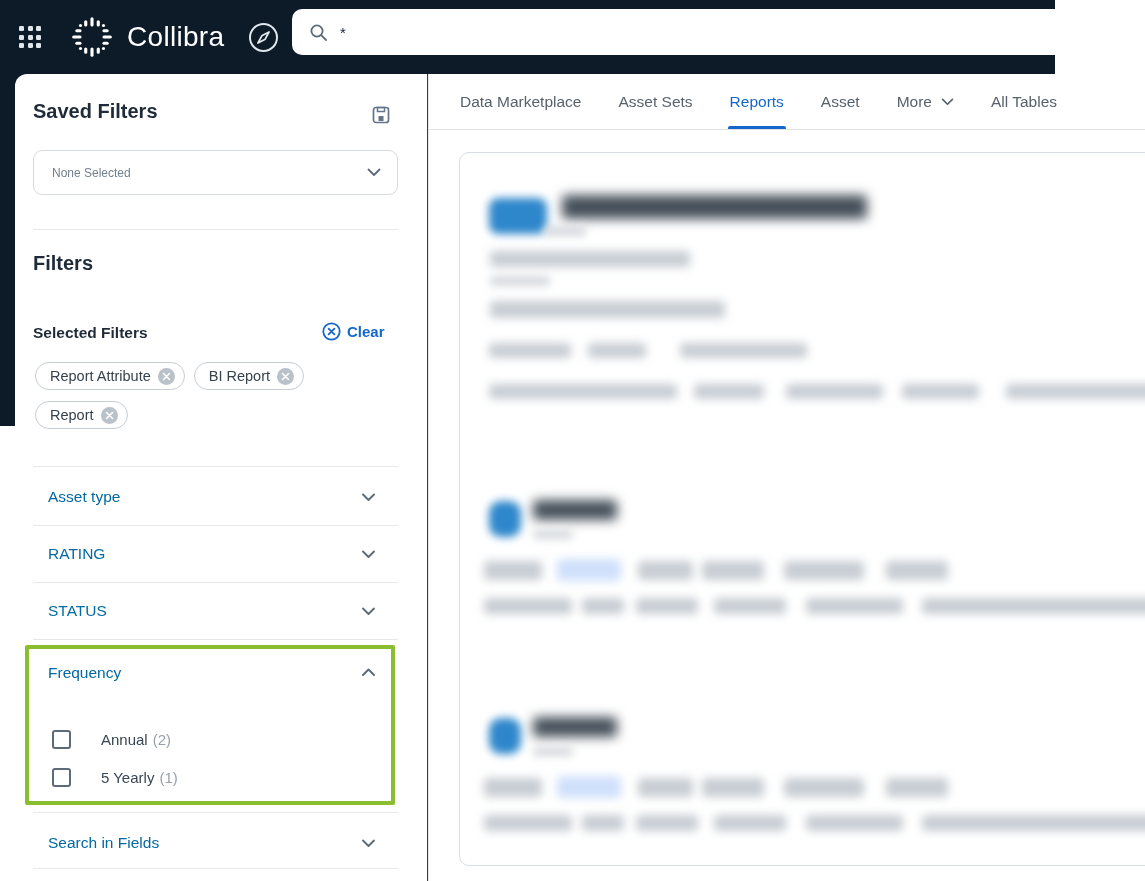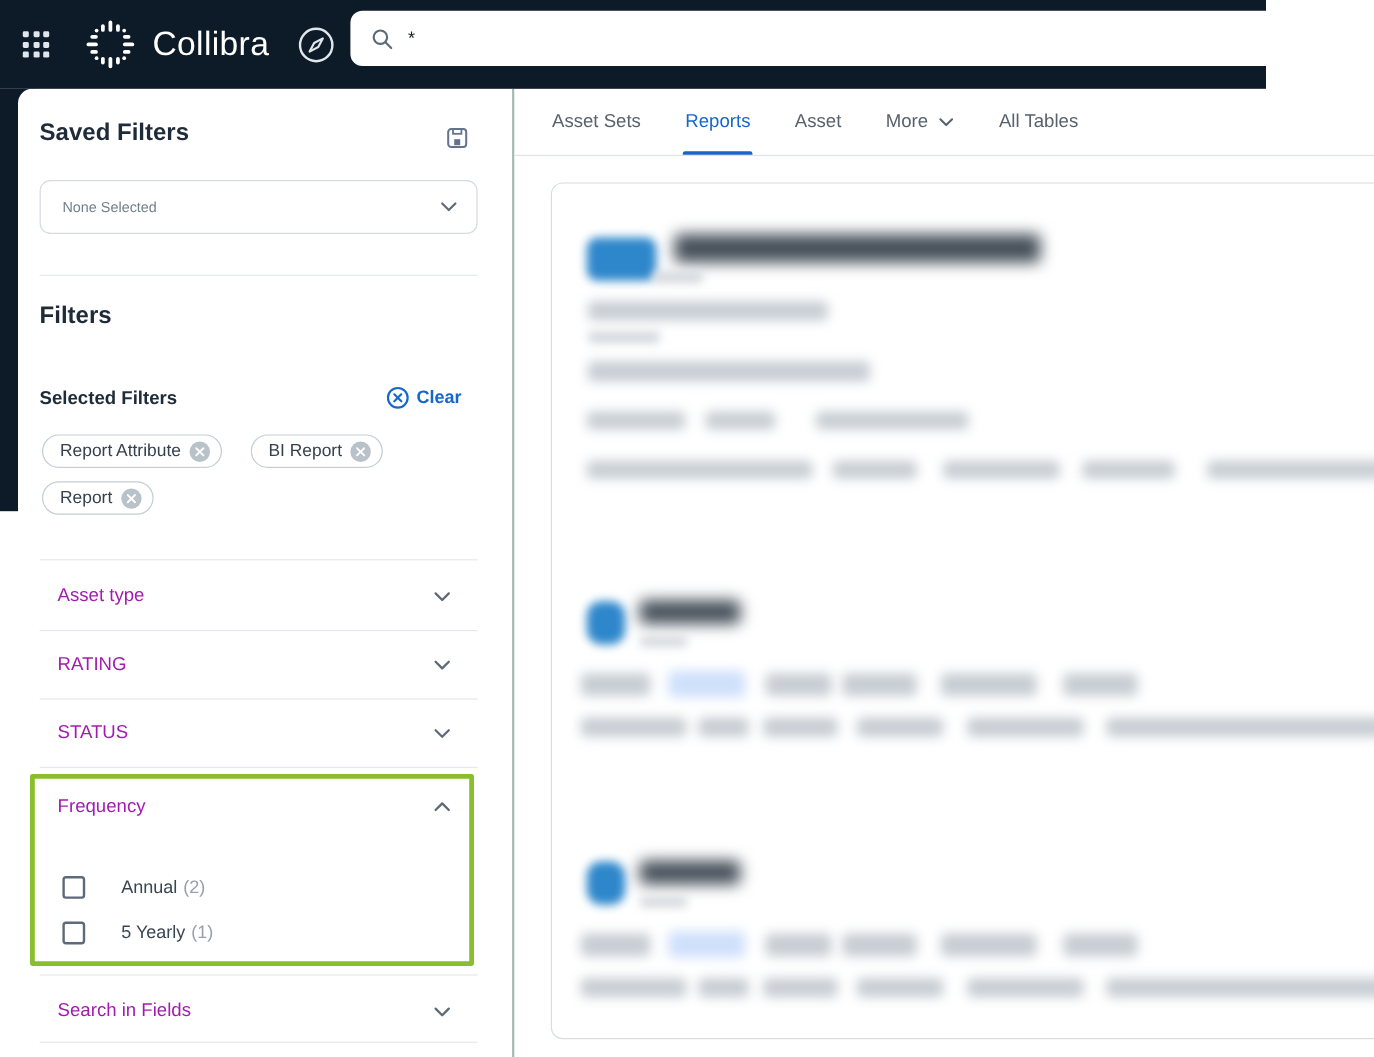--- a/index.html
+++ b/index.html
@@ -33,27 +33,27 @@
   .save-ic { position:absolute; left:356px; top:31px; cursor:pointer; }
   .dropdown { position:absolute; left:18px; top:76px; width:365px; height:45px;
     border:1px solid #d6dbe0; border-radius:9px; display:flex; align-items:center;
     padding:0 16px 0 18px; cursor:pointer; background:#fff; }
   .dropdown .val { color:#72808d; font-size:12px; flex:1; }
   .divider { position:absolute; left:18px; width:365px; height:1px; background:#e5e8ec; }
   .sel-label { position:absolute; left:18px; top:250px; font-size:15.5px; font-weight:700; color:#1f2b38; }
   .clear-btn { position:absolute; left:307px; top:248px; display:flex; align-items:center;
     gap:6px; cursor:pointer; }
   .clear-btn .txt { color:#1667cb; font-size:15px; font-weight:700; }
-  .chip-row { position:absolute; left:20px; display:flex; gap:24px; }
+  .chip-row { position:absolute; left:20px; display:flex; gap:9px; }
   .chip { display:inline-flex; align-items:center; height:28px; border:1px solid #c6cdd5;
     border-radius:14px; padding:0 9px 0 14px; gap:7px; background:#fff; }
   .chip .lbl { font-size:14.5px; color:#35414d; }
   .chip .x { width:17px; height:17px; border-radius:50%; background:#b9c1c9; display:flex;
     align-items:center; justify-content:center; cursor:pointer; flex:none; }
-  .section-lbl { position:absolute; left:33px; font-size:15.5px; font-weight:500; color:#a21caf; cursor:pointer; }
+  .section-lbl { position:absolute; left:33px; font-size:15.5px; font-weight:500; color:#0369a1; cursor:pointer; }
   .sec-chev { position:absolute; left:346px; cursor:pointer; }
   .green-box { position:absolute; left:10px; top:571px; width:370px; height:160px;
     border:4px solid #8abe2e; border-radius:2px; }
   .cb-row { position:absolute; left:37px; display:flex; align-items:center; gap:30px; }
   .checkbox { width:19px; height:19px; border:2px solid #5d6a77; border-radius:3px;
     background:#fff; cursor:pointer; flex:none; }
   .cb-row .lbl { font-size:15px; color:#3a4653; }
   .cb-row .cnt { font-size:15px; color:#97a1ab; margin-left:5px; }
 
   
@@ -232,20 +232,23 @@
     <div class="section-lbl" style="top:760px;">Search in Fields</div>
     <svg class="sec-chev" style="top:765px;" width="15" height="9" viewBox="0 0 14 9">
         <polyline points="1.5,1.5 7,7 12.5,1.5" fill="none" stroke="#5d6a77" stroke-width="1.9" stroke-linecap="round" stroke-linejoin="round"></polyline>
       </svg>
     <div class="divider" style="top:794px;"></div>
   </div>
 
   <div class="main">
     <div class="tabbar">
       <div class="tab">
+          <span>Data Marketplace</span>
+        </div>
+      <div class="tab">
           <span>Asset Sets</span>
         </div>
       <div class="tab active">
           <span>Reports</span>
         </div>
       <div class="tab">
           <span>Asset</span>
         </div>
       <div class="tab">
         <span>More</span>

